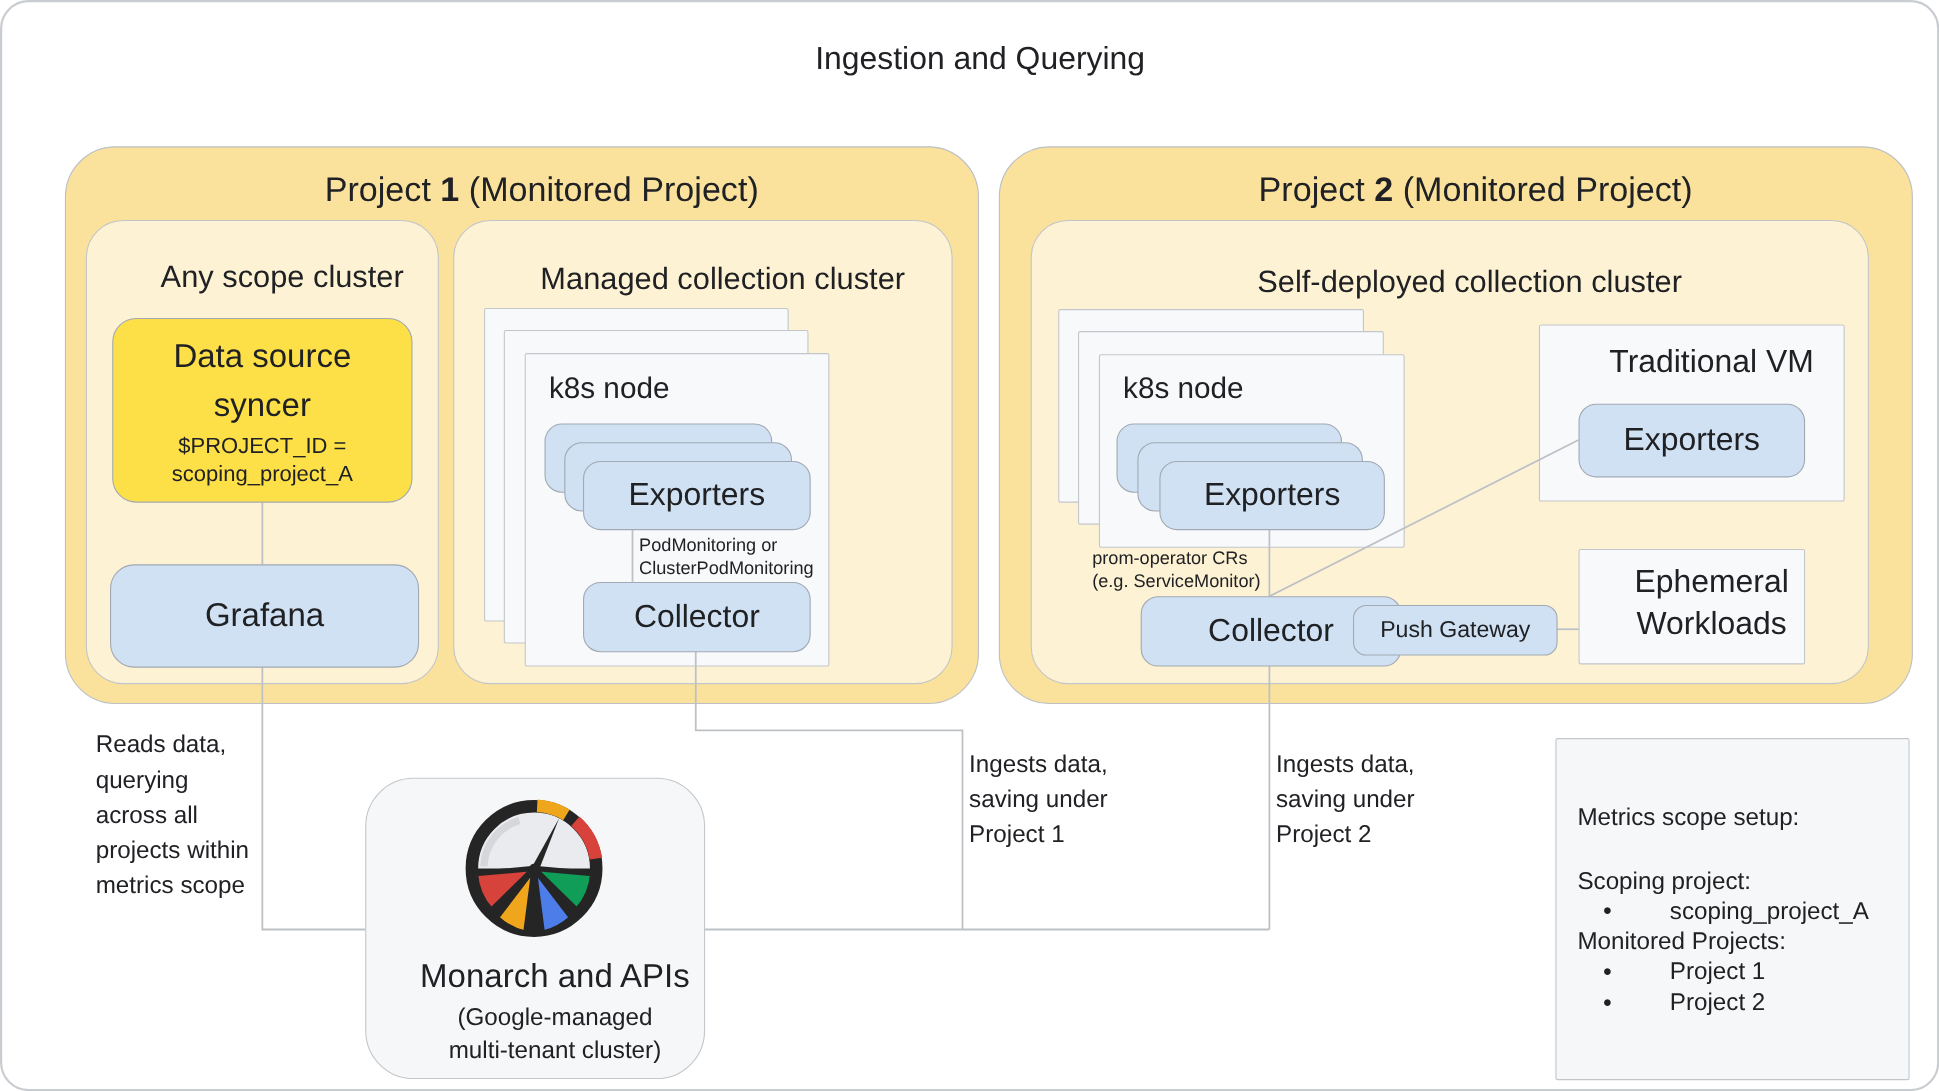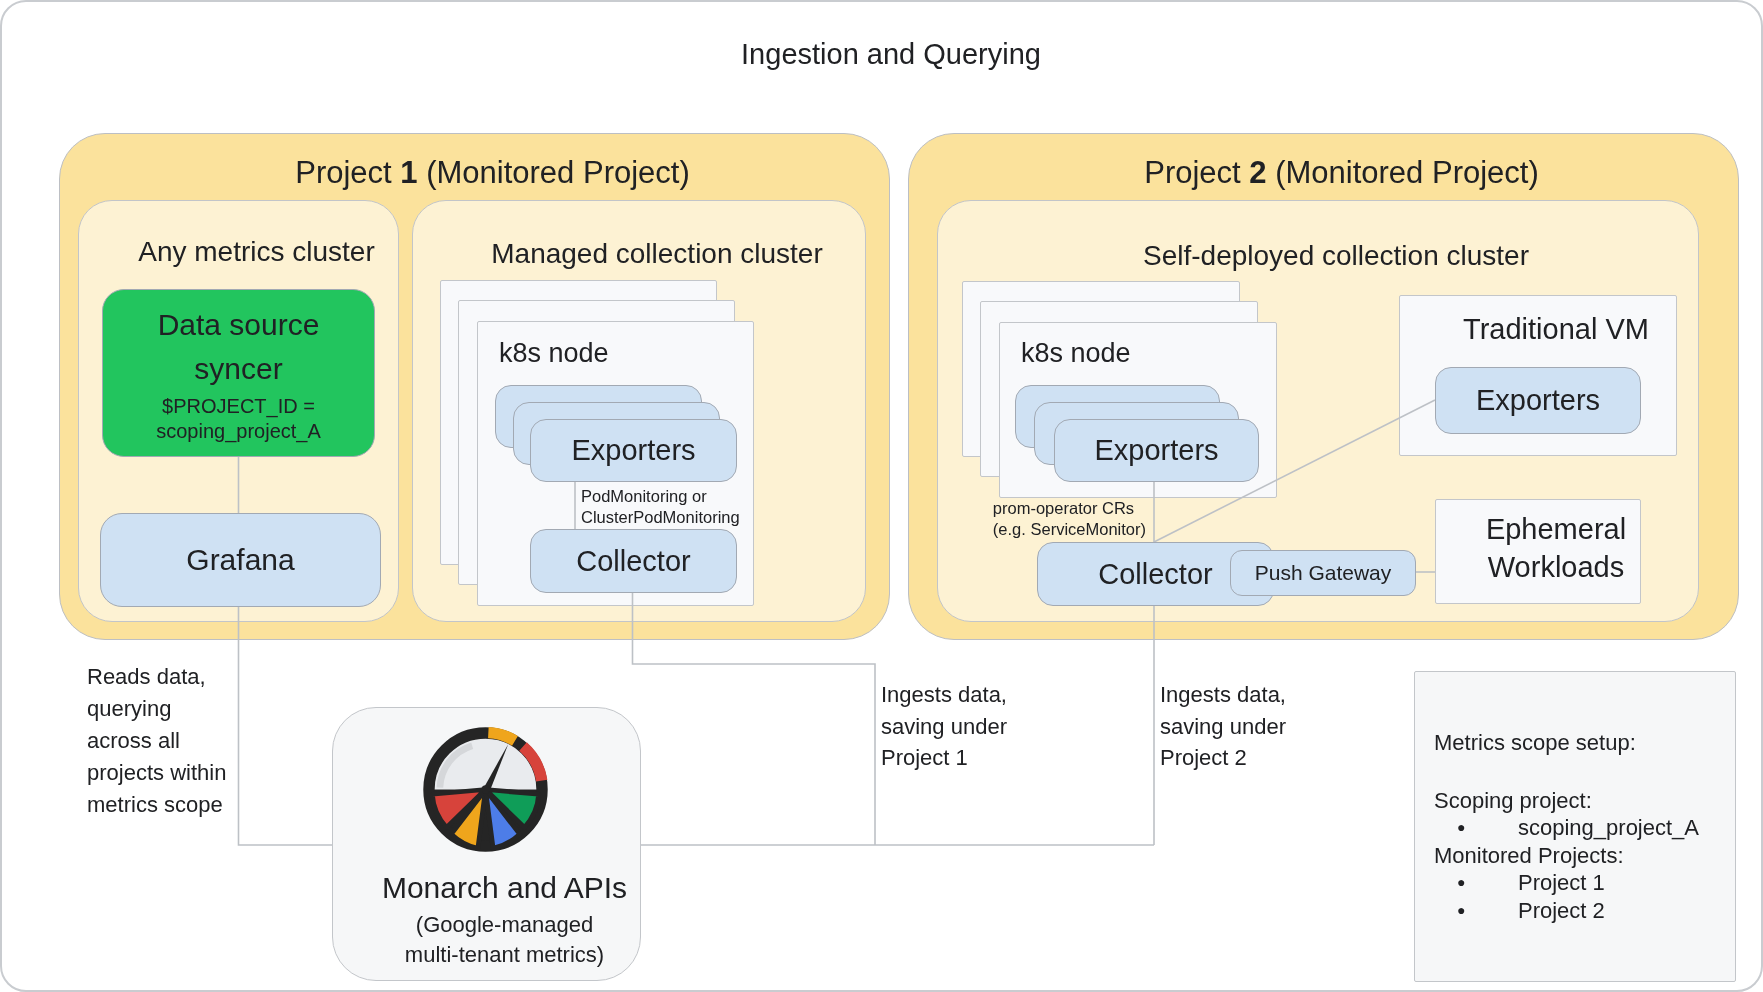--- a/index.html
+++ b/index.html
@@ -43,21 +43,21 @@
   <div class="abs lightgold bg" style="left:410px;top:198px;width:452px;height:420px;"></div>
   <div class="abs lightgold bg" style="left:935px;top:198px;width:760px;height:420px;"></div>
 
   <div class="abs ctr h-proj fg" style="left:57px;top:153px;width:829px;">
     <span>Project </span><b>1</b><span> (Monitored Project)</span>
   </div>
   <div class="abs ctr h-proj fg" style="left:906px;top:153px;width:829px;">
     <span>Project </span><b>2</b><span> (Monitored Project)</span>
   </div>
 
-  <div class="abs ctr h-inner fg" style="left:76px;top:234px;width:319px;">Any metrics cluster</div>
+  <div class="abs ctr h-inner fg" style="left:76px;top:234px;width:319px;">Any scope cluster</div>
   <div class="abs ctr h-inner fg" style="left:410px;top:236px;width:452px;">Managed collection cluster</div>
   <div class="abs ctr h-inner fg" style="left:935px;top:238px;width:760px;">Self-deployed collection cluster</div>
 
   <div class="abs card bg" style="left:438px;top:278px;width:275px;height:283px;"></div>
   <div class="abs card bg" style="left:456px;top:298px;width:275px;height:283px;"></div>
   <div class="abs card bg" style="left:475px;top:319px;width:275px;height:283px;"></div>
   <div class="abs fg" style="left:497px;top:336px;font-size:27px;">k8s node</div>
 
   <div class="abs card bg" style="left:960px;top:279px;width:276px;height:174px;"></div>
   <div class="abs card bg" style="left:978px;top:299px;width:276px;height:174px;"></div>
@@ -74,21 +74,21 @@
       <path d="M573 478 V527"></path>
       <path d="M630.5 589 V662 H873 V843"></path>
       <path d="M637 843 H1152"></path>
       <path d="M1152 478 V540"></path>
       <path d="M1152 602 V843"></path>
       <path d="M1433 398 L1152 540"></path>
       <path d="M1412 570 H1433"></path>
     </g>
   </svg>
 
-  <div class="abs fg" style="left:100px;top:287px;width:273px;height:168px;background:#22c55e;border:1.5px solid #a2a9b3;border-radius:22px;text-align:center;box-sizing:border-box;padding-top:13px;">
+  <div class="abs fg" style="left:100px;top:287px;width:273px;height:168px;background:#fde047;border:1.5px solid #a2a9b3;border-radius:22px;text-align:center;box-sizing:border-box;padding-top:13px;">
     <div style="font-size:30px;line-height:44px;">
       <div>Data source</div>
       <div>syncer</div>
     </div>
     <div class="italic" style="font-size:20px;line-height:25px;margin-top:3px;">
       <div>$PROJECT_ID =</div>
       <div>scoping_project_A</div>
     </div>
   </div>
 
@@ -147,21 +147,21 @@
       <path d="M 0 0 L -36 47 A 61 61 0 0 0 -8 62 Z" fill="#efa51c"></path>
       <path d="M 0 0 L 8 62 A 61 61 0 0 0 36 47 Z" fill="#4d7de8"></path>
       <path d="M 0 0 L 41 40 A 56.6 56.6 0 0 0 56 5 Z" fill="#0f9d58"></path>
     </g>
     <path d="M 24 -48 L -3.6 1.5 L 3.6 4 Z" fill="#252525"></path>
     <circle r="4.5" fill="#252525"></circle>
   </svg>
   <div class="abs ctr fg" style="left:330px;top:869px;width:307px;font-size:30px;">Monarch and APIs</div>
   <div class="abs ctr fg" style="left:330px;top:908px;width:307px;font-size:22px;line-height:30px;">
     <div>(Google-managed</div>
-    <div>multi-tenant metrics)</div>
+    <div>multi-tenant cluster)</div>
   </div>
 
   <div class="abs ann fg" style="left:85px;top:659px;line-height:32px;">
     <div>Reads data,</div>
     <div>querying</div>
     <div>across all</div>
     <div>projects within</div>
     <div>metrics scope</div>
   </div>
   <div class="abs ann fg" style="left:879px;top:677px;">

